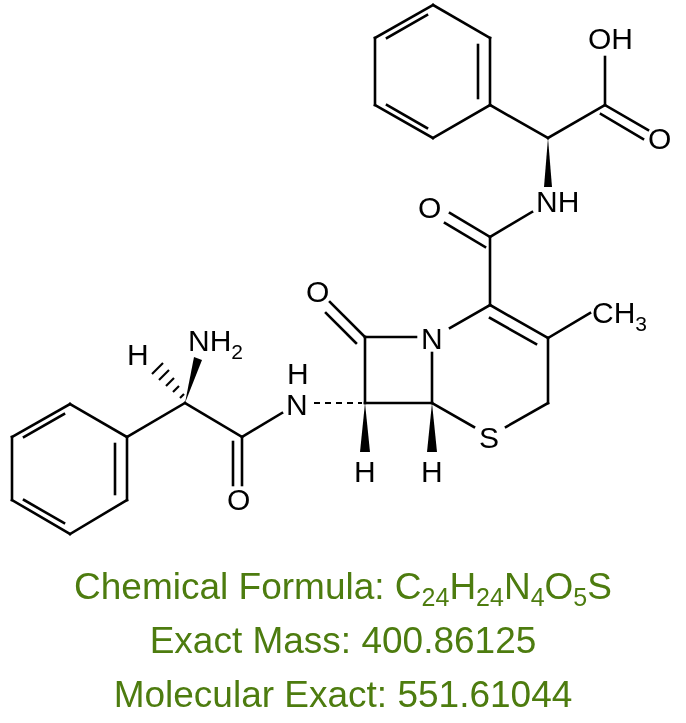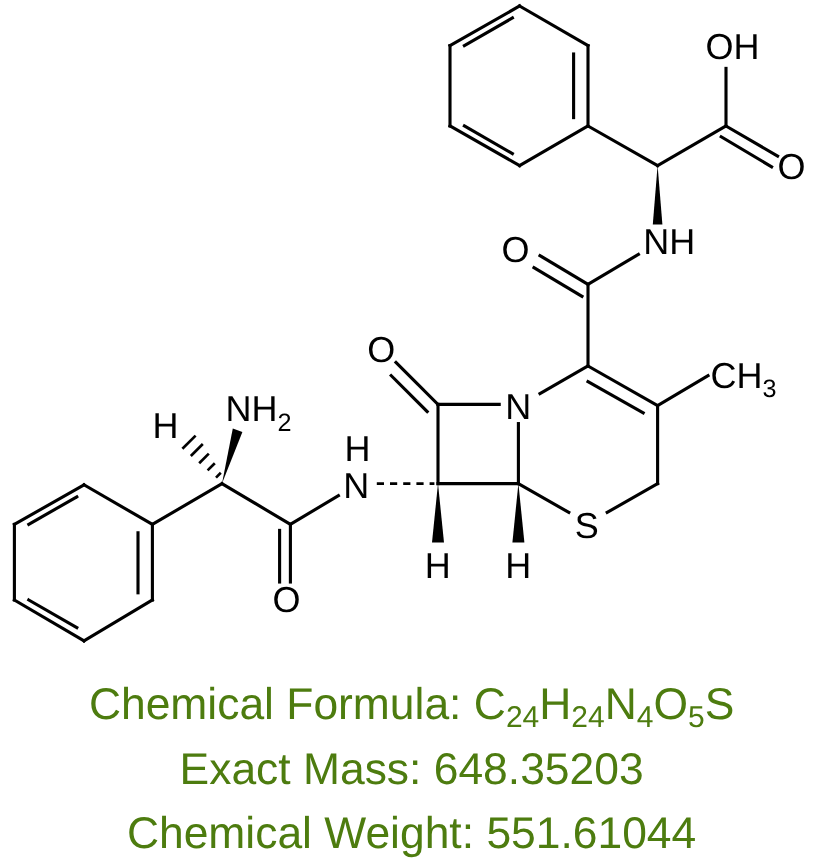--- a/index.html
+++ b/index.html
@@ -125,15 +125,15 @@
     <line class="bond" x1="12" y1="500" x2="70" y2="534"></line>
     <line class="bond" x1="70" y1="534" x2="127" y2="500"></line>
     <line class="bond" x1="115" y1="444" x2="115" y2="494"></line>
     <line class="bond" x1="64" y1="414" x2="24" y2="437"></line>
     <line class="bond" x1="24" y1="500" x2="64" y2="523"></line>
   </g>
 </svg>
 
 <div id="formula-line" class="info"><span>Chemical Formula: </span><span>C</span><sub>24</sub><span>H</span><sub>24</sub><span>N</span><sub>4</sub><span>O</span><sub>5</sub><span>S</span></div>
 
-<div id="mass-line" class="info"><span>Exact Mass: </span><span>648.35203</span></div>
+<div id="mass-line" class="info"><span>Exact Mass: </span><span>400.86125</span></div>
 
-<div id="mw-line" class="info"><span>Chemical Weight: </span><span>551.61044</span></div>
+<div id="mw-line" class="info"><span>Molecular Exact: </span><span>551.61044</span></div>
 
 </body></html>

